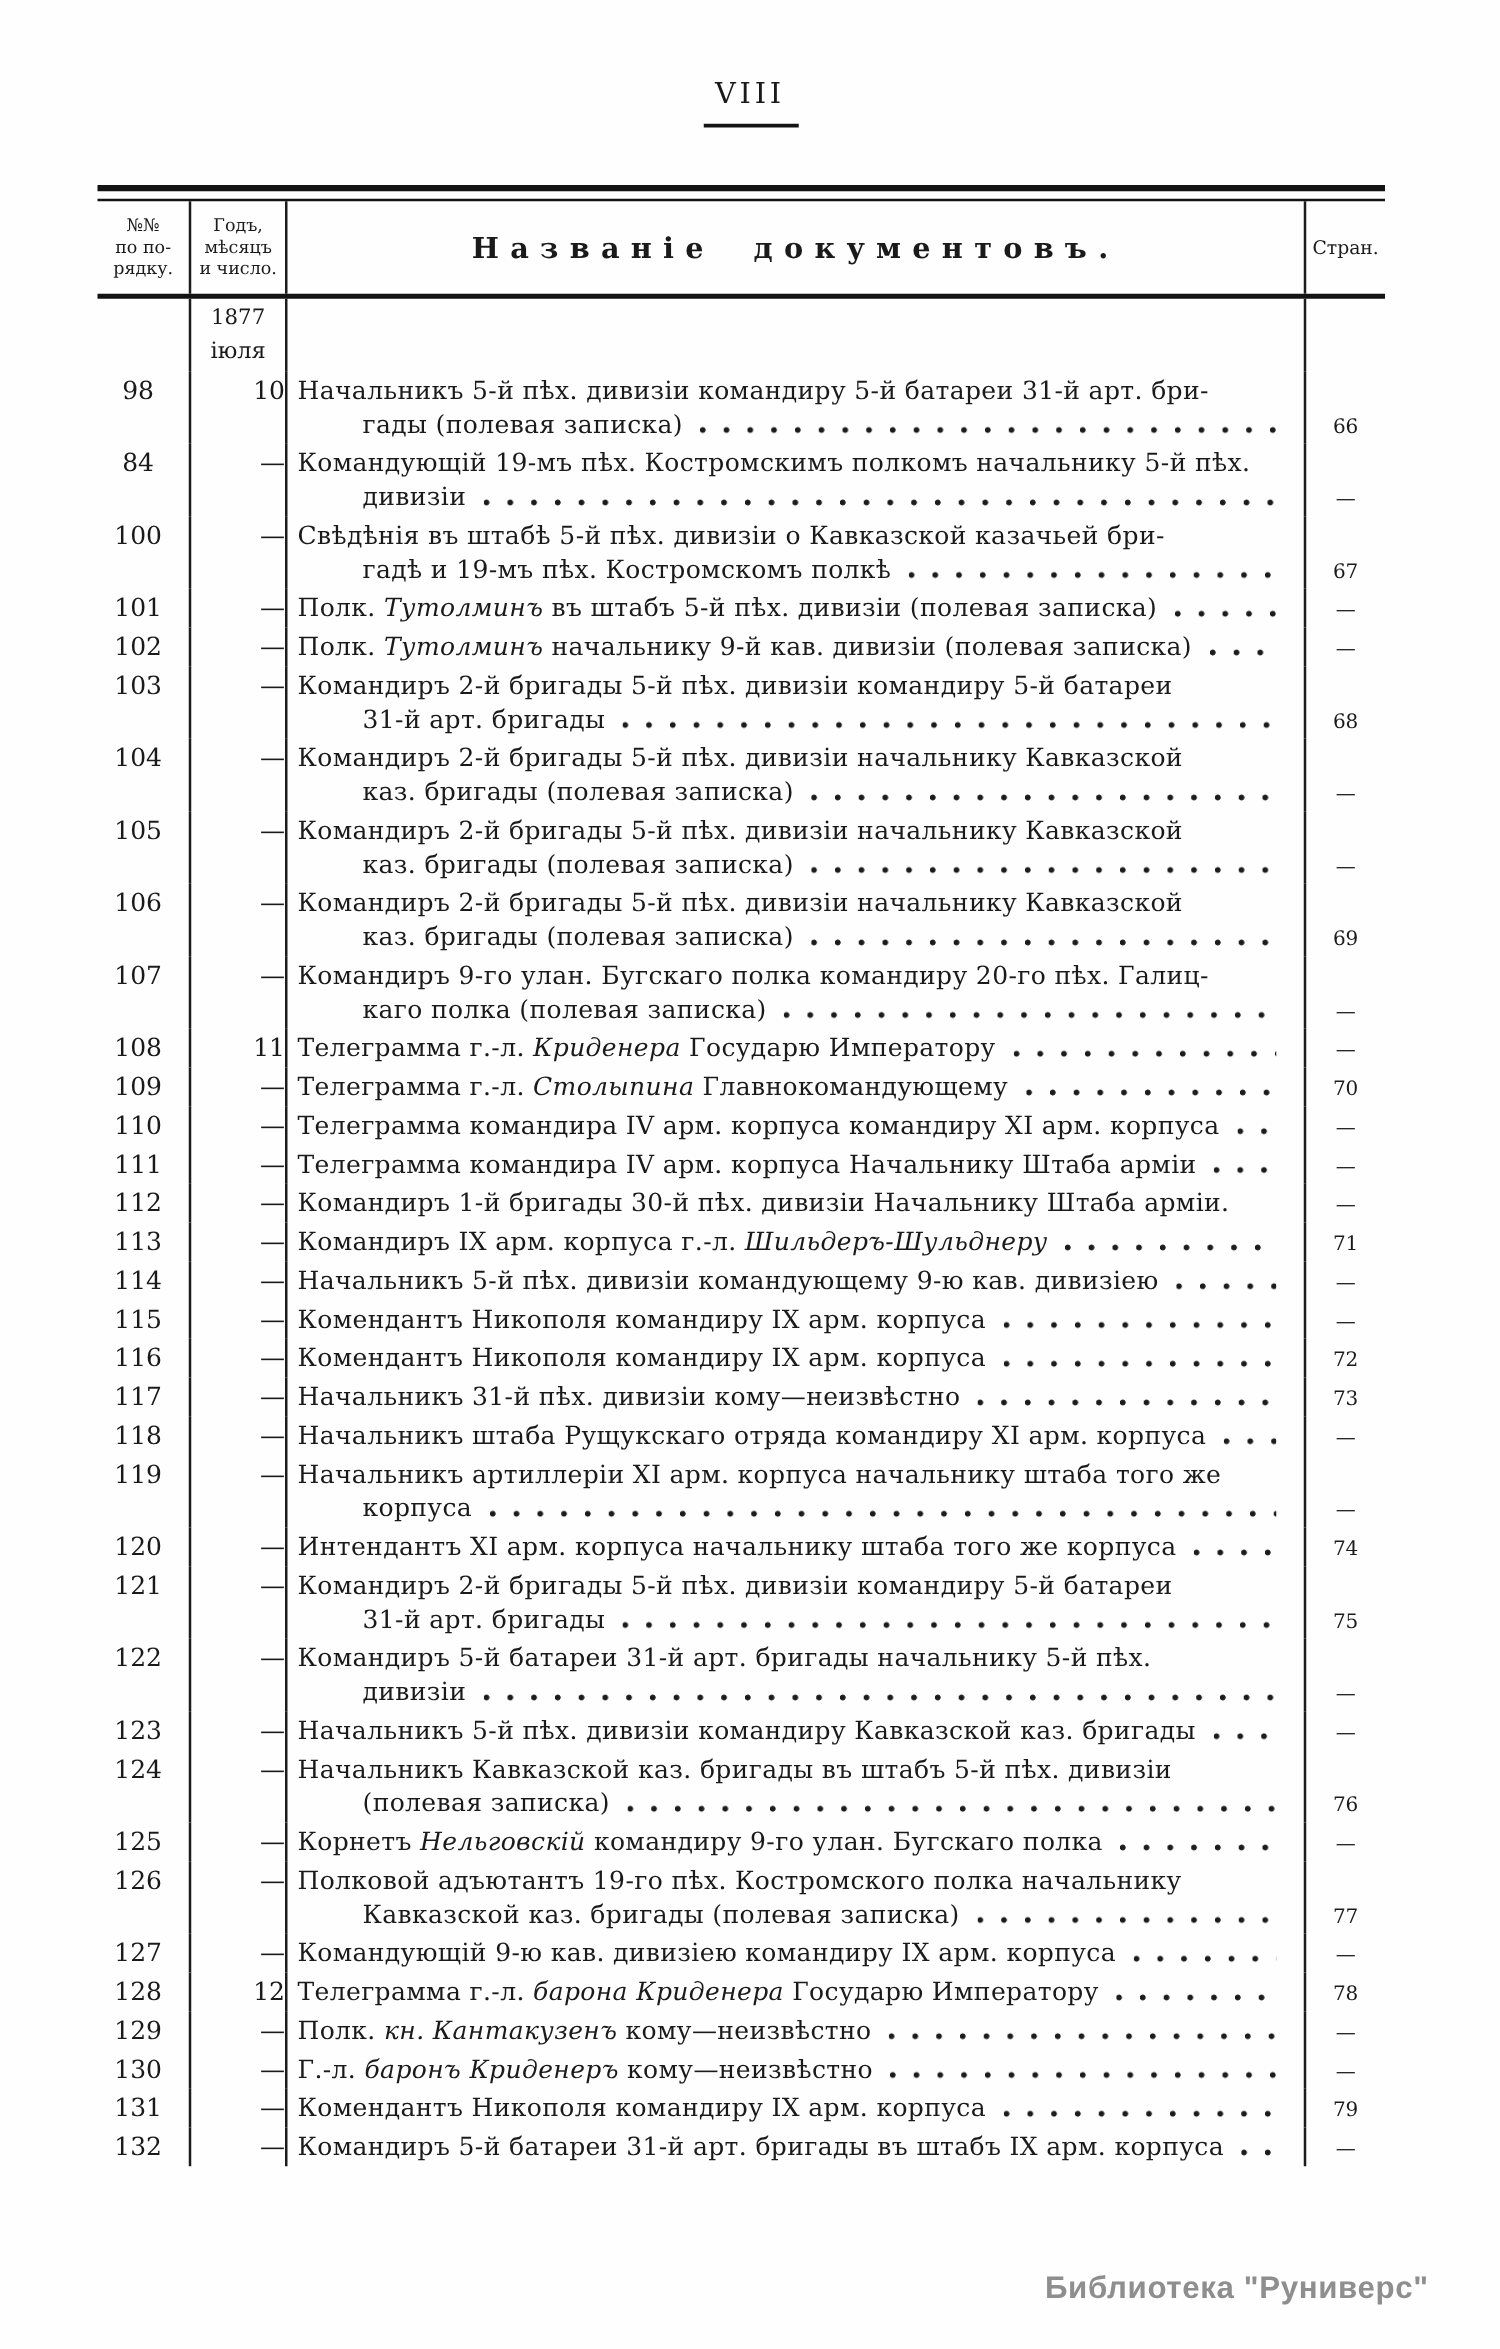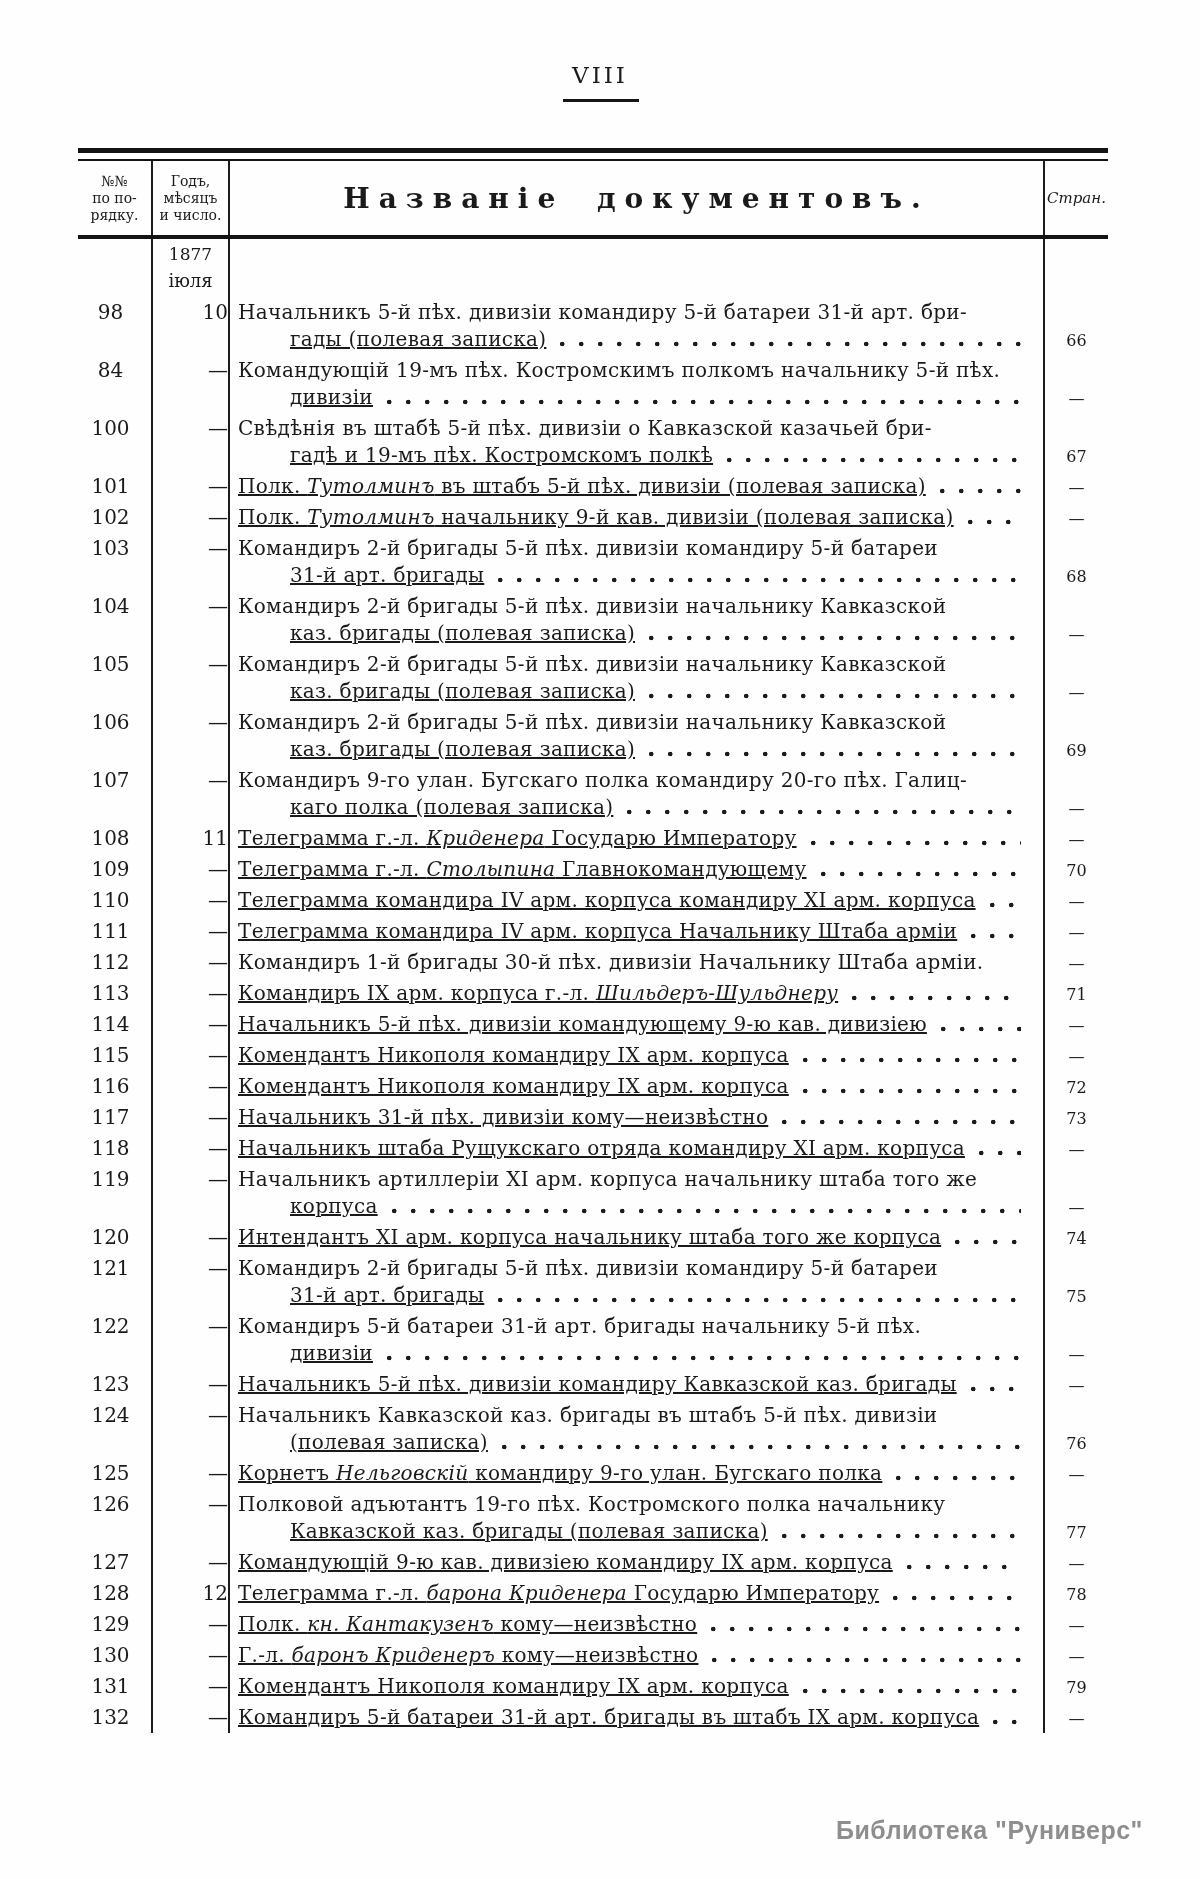--- a/index.html
+++ b/index.html
@@ -40,42 +40,42 @@
   .c:last-child{border-right:none;}
   
   .thead .c{
     display:flex;align-items:center;justify-content:center;
     min-height:74px;
   }
   .h-small{
     font-size:14px;line-height:17px;text-align:center;white-space:pre-line;
   }
   .h-title{
-    font-size:28px;font-weight:600;letter-spacing:9px;word-spacing:14px;
+    font-size:23px;font-weight:600;letter-spacing:9px;word-spacing:14px;
     text-align:center;
   }
-  .h-page{font-size:15px;font-style:italic;}
+  .h-page{font-size:15px;}
   
   .row .c{padding-top:2px;padding-bottom:2px;}
   .cell-num{
     text-align:center;padding-right:8px;font-size:20px;line-height:27px;
   }
   .cell-date{
     text-align:right;font-size:20px;line-height:27px;
   }
   .cell-name{
     font-size:20px;line-height:27px;letter-spacing:0.3px;
     padding-left:8px;padding-right:16px;
   }
   .cell-page{
     display:flex;align-items:flex-end;justify-content:center;
     font-size:16px;line-height:24px;padding-bottom:3px;
   }
   .line{display:block;}
-  .line.withleader{display:flex;text-decoration:underline;}
+  .line.withleader{display:flex;}
   .line .txt{white-space:nowrap;}
   .line.cont{padding-left:52px;}
   .leader{
     flex:1 1 0;min-width:0;height:10px;align-self:flex-end;
     margin:0 6px 4px 14px;
     background-image:radial-gradient(circle at 2.2px 5px,#1c1c1c 2px,transparent 2.6px);
     background-size:19px 10px;background-repeat:repeat-x;
   }
   
   .dh-year{font-size:17px;font-weight:normal;line-height:26px;text-align:center;}

